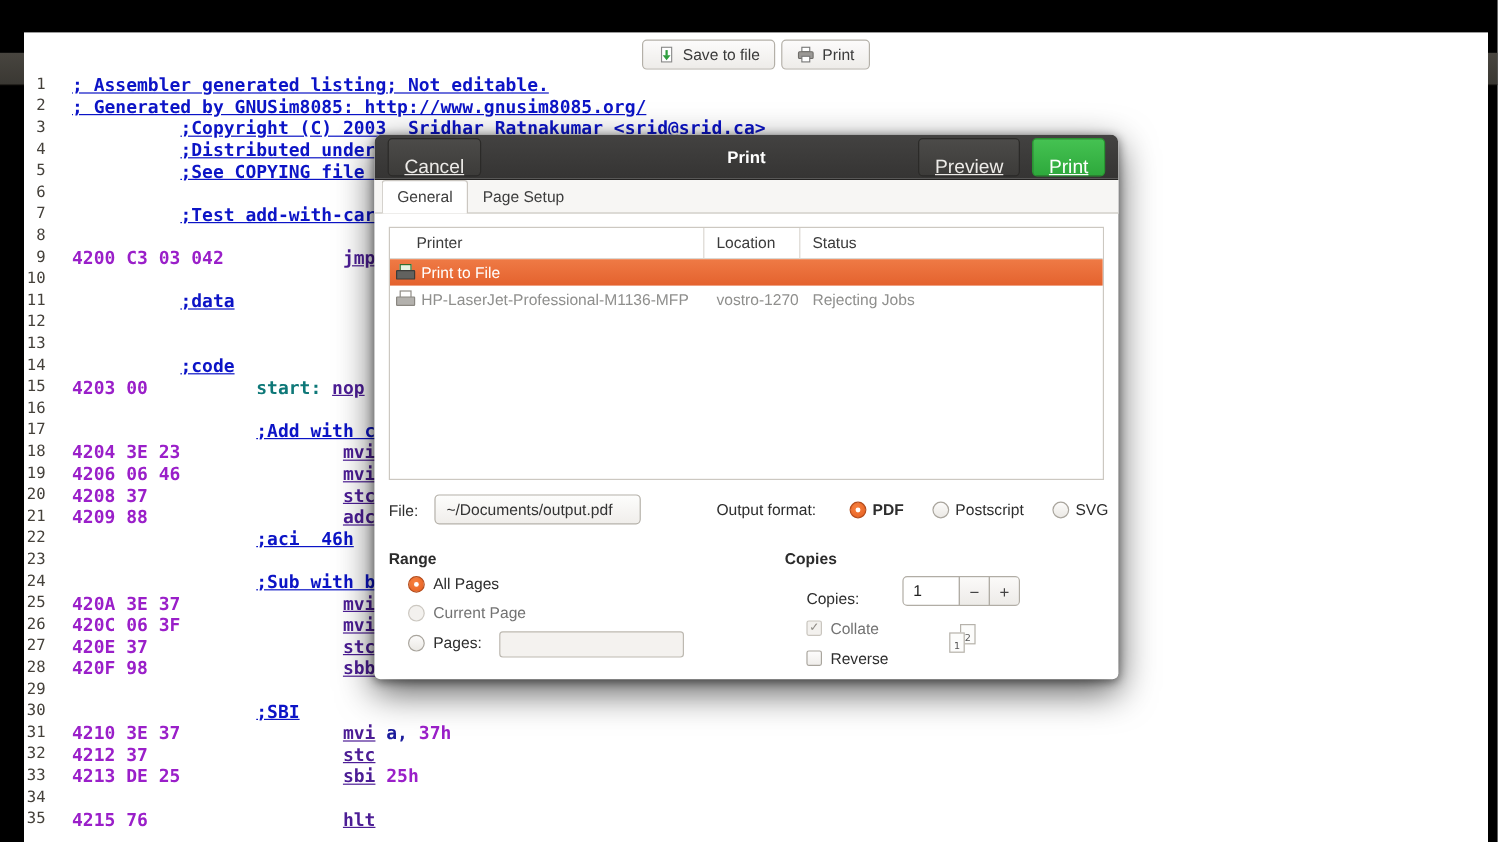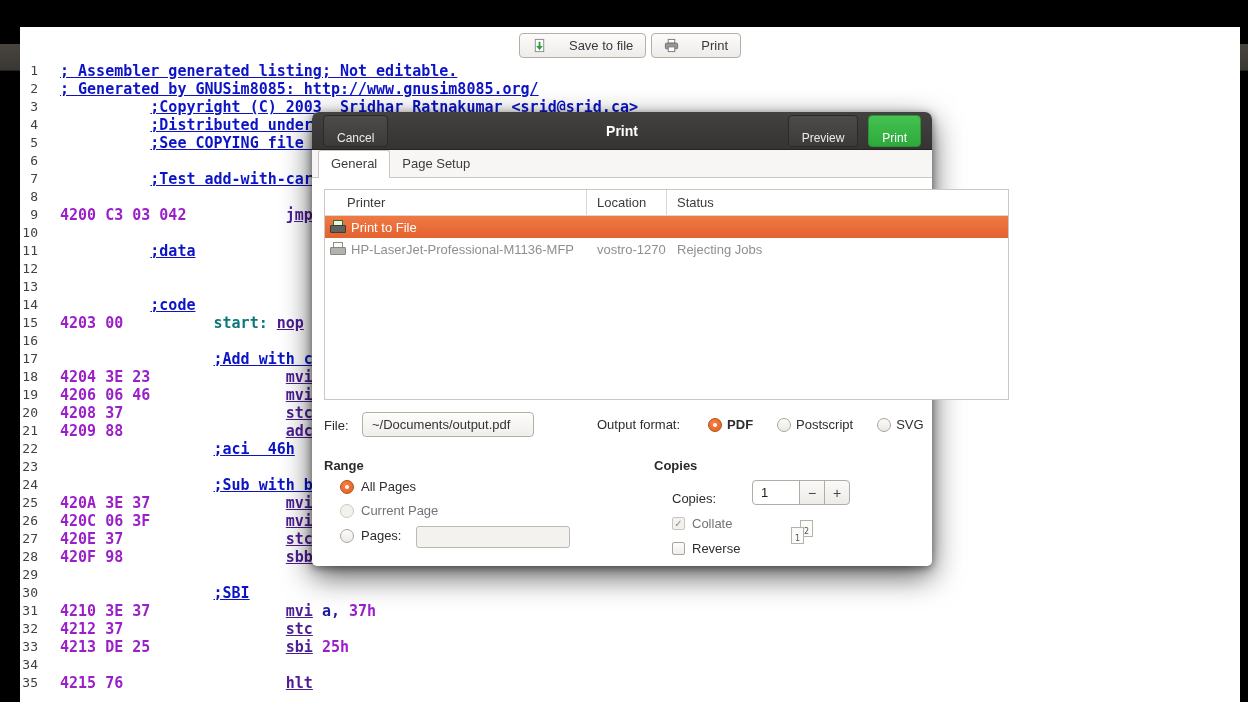--- a/index.html
+++ b/index.html
@@ -16,21 +16,21 @@
     background:radial-gradient(circle at 35% 30%,#6b6820,#4c4a44);
     background:radial-gradient(circle at 35% 30%,#6e6b63,#4a4741);
     border:1px solid #5e5b53;display:flex;align-items:center;justify-content:center;}
   .g-min{width:7px;height:2px;background:#d9d5cb;margin-top:5px;}
   .g-max{width:7px;height:6px;border:1px solid #d9d5cb;}
   .g-close{color:#e6e2d8;font-size:11px;line-height:1;font-weight:bold;}
 
   
   .content{position:absolute;left:20px;top:27px;width:1220px;height:675px;background:#fff;}
   .toolbar{display:flex;justify-content:center;gap:5px;padding-top:6px;}
-  .tb-btn{display:flex;align-items:center;gap:22px;padding:4px 12px;height:25px;
+  .tb-btn{display:flex;align-items:center;gap:6px;padding:4px 12px;height:25px;
     border:1px solid #b4b0a8;border-radius:4px;background:linear-gradient(#fcfbfb,#eeece9);
     font-size:13px;color:#3a3a3a;cursor:default;}
 
   
   .listing{position:absolute;left:0;top:35px;right:0;
     font-family:"DejaVu Sans Mono","Liberation Mono",monospace;
     font-size:15px;font-weight:bold;line-height:18px;}
   .row{height:18px;display:flex;white-space:pre;}
   .ln{width:18px;flex:none;text-align:right;font-size:13px;font-weight:normal;color:#44403a;}
   .code{padding-left:22px;white-space:pre;}
@@ -42,32 +42,32 @@
   .tk-p{color:#222;}
 
   
   .dialog{position:absolute;left:312px;top:112px;width:620px;height:454px;background:#fff;
     border-radius:7px 7px 5px 5px;z-index:10;
     box-shadow:0 10px 30px rgba(0,0,0,.65),0 2px 8px rgba(0,0,0,.45);}
   .dlg-header{position:relative;height:38px;background:linear-gradient(#434241,#353433);
     border-radius:7px 7px 0 0;border-bottom:1px solid #242322;
     display:flex;align-items:center;padding:0 11px;}
   .dlg-title{position:absolute;left:0;right:0;text-align:center;color:#fff;font-weight:bold;font-size:14px;}
-  .hdr-btn{position:relative;z-index:1;padding:15px 13px;height:27px;font-size:12px;color:#edebe8;
-    background:linear-gradient(#4c4b49,#3c3b39);border:1px solid #2b2a28;border-radius:4px;cursor:default;}
+  .hdr-btn{position:relative;z-index:1;padding:15px 13px;height:27px;font-size:16px;color:#edebe8;
+    background:linear-gradient(#4c4b49,#3c3b39);border:1px solid #2b2a28;border-radius:4px;cursor:default;text-decoration:underline;}
   .hdr-spacer{flex:1;}
   .hdr-btn.green{margin-left:10px;background:linear-gradient(#45c252,#2ea93c);border-color:#279630;color:#fff;}
 
   .dlg-tabs{height:28px;background:#f7f6f4;border-bottom:1px solid #cbc7c1;
     display:flex;align-items:flex-end;padding-left:6px;}
   .tab{font-size:13px;color:#3d3d3d;padding:5px 12px 6px;cursor:default;}
   .tab.active{background:#fff;border:1px solid #cbc7c1;border-bottom:none;
     border-radius:3px 3px 0 0;margin-bottom:-1px;padding-bottom:7px;}
 
-  .ptable{position:absolute;left:12px;top:77px;width:685px;height:211px;
+  .ptable{position:absolute;left:12px;top:77px;width:596px;height:211px;
     border:1px solid #ccc8c1;background:#fff;font-size:13px;overflow:hidden;}
   .pt-head{display:flex;height:26px;border-bottom:1px solid #dbd8d2;color:#3b3b3b;background:#fff;}
   .pt-hcell{display:flex;align-items:center;padding-left:10px;}
   .pt-hcell.c1{width:262px;padding-left:22px;border-right:1px solid #dbd8d2;}
   .pt-hcell.c2{width:80px;border-right:1px solid #dbd8d2;}
   .pt-hcell.c3{flex:1;}
   .pt-row{display:flex;height:22px;align-items:center;}
   .pt-row.selected{background:linear-gradient(#ef7a45,#e4622e);color:#fff;}
   .pt-row.dim{color:#8f8f8d;}
   .pt-c1{width:262px;display:flex;align-items:center;gap:6px;}

